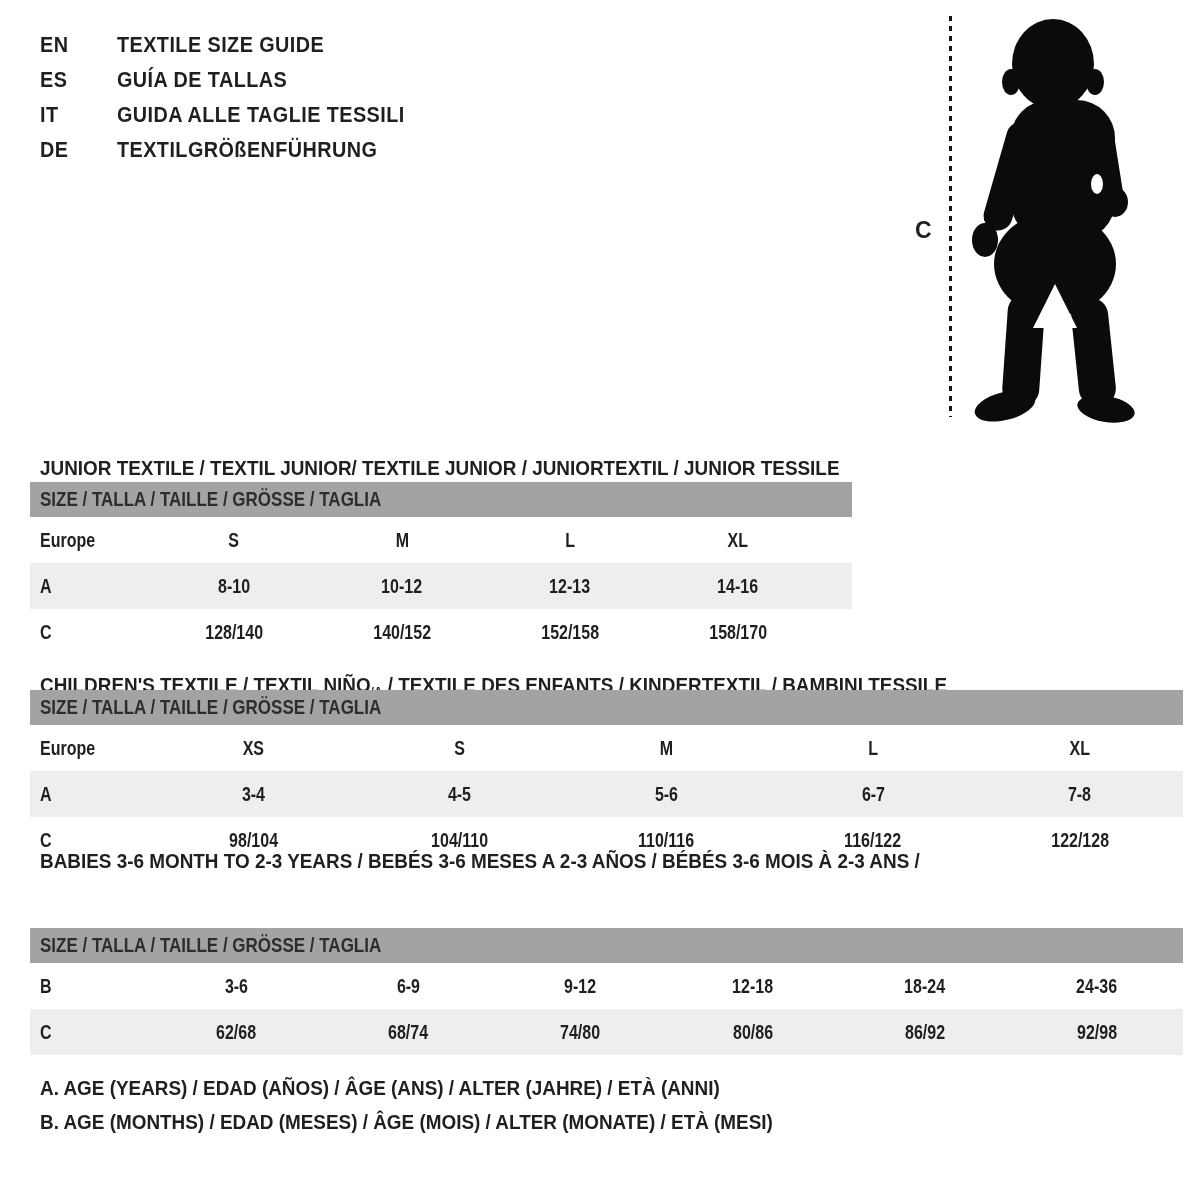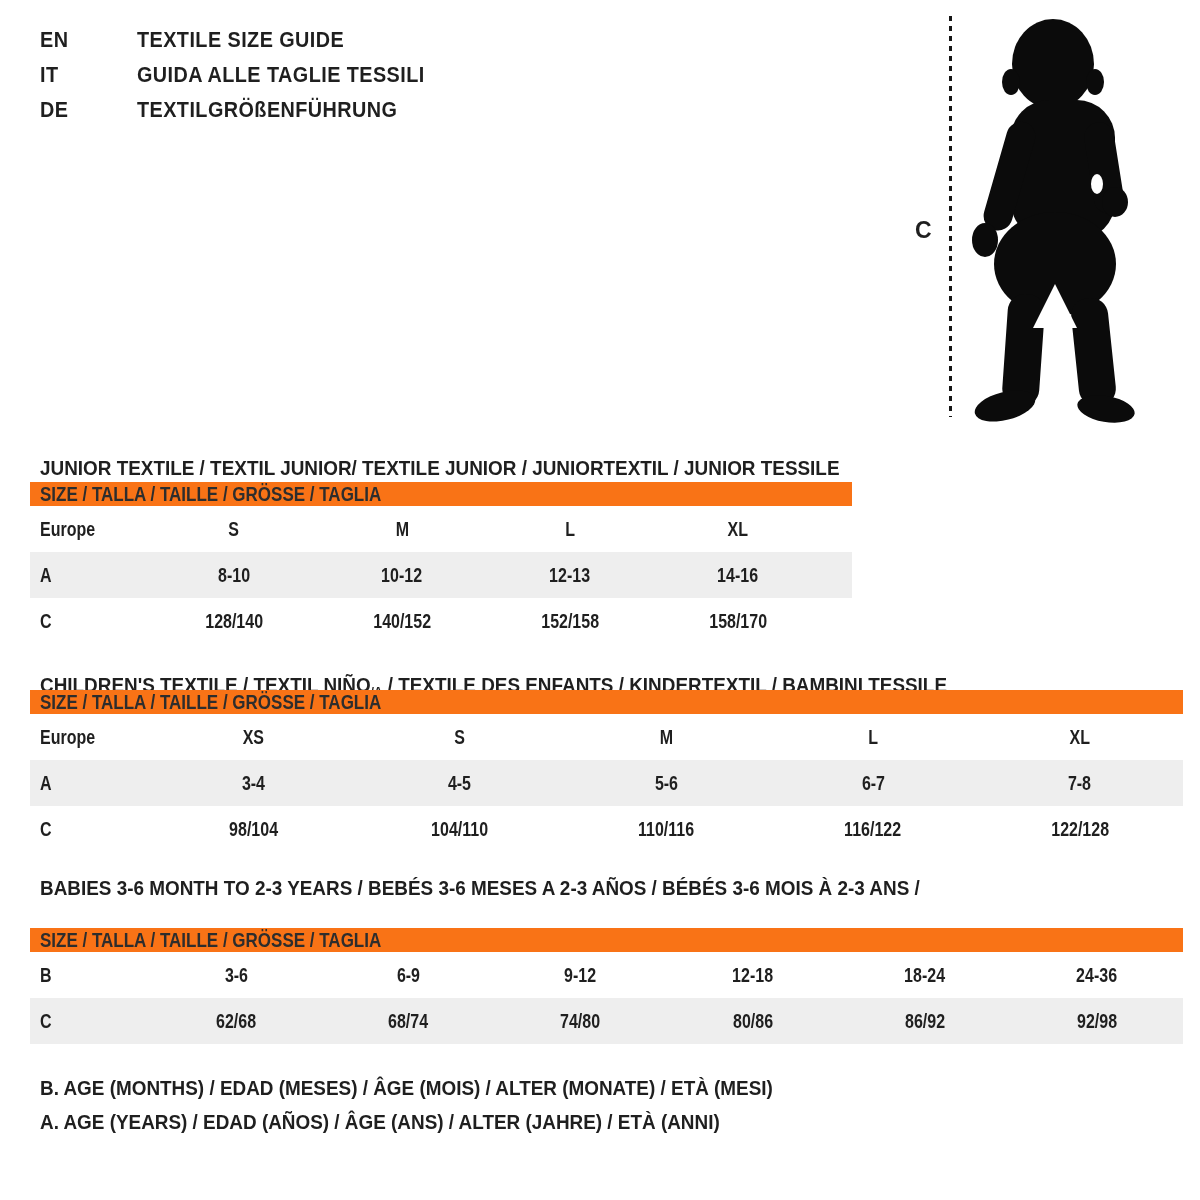--- a/index.html
+++ b/index.html
@@ -13,46 +13,46 @@
   }
   
   .ct { display:inline-block; white-space:nowrap; }
   .ol { transform-origin: 0 50%; }
   .sx80 { transform: scaleX(0.80); }
   .sx85 { transform: scaleX(0.85); }
   .sx90 { transform: scaleX(0.90); }
 
   
   .langs { position:absolute; left:40px; top:27px; font-size:22px; font-weight:700; letter-spacing:0.5px; }
-  .lang-row { display:flex; height:35px; align-items:flex-start;gap:20px; }
+  .lang-row { display:flex; height:35px; align-items:center; }
   .lang-code { width:77px; flex:0 0 77px; }
 
   
   .dash-line {
     position:absolute; left:949px; top:16px; width:3px; height:401px;
     background: repeating-linear-gradient(to bottom, #161616 0px, #161616 5px, transparent 5px, transparent 10px);
   }
   .c-label { position:absolute; left:915px; top:217px; font-size:23px; font-weight:700; }
   .baby { position:absolute; left:965px; top:16px; width:175px; height:410px; }
 
   
   .sec-title { position:absolute; left:40px; font-size:21px; font-weight:700; line-height:24px; }
   .title-1 { top:456px; }
   .title-2 { top:673px; }
-  .title-3a { top:876px; }
+  .title-3a { top:849px; }
   .title-3b { top:885px; }
   .sub { font-size:13px; position:relative; top:4px; }
 
   
   .tbl { position:absolute; left:30px; }
   .t1 { top:482px; width:822px; }
   .t2 { top:690px; width:1153px; }
   .t3 { top:928px; width:1153px; }
   .tbl-band {
-    height:24px; background:#f97316;
+    height:35px; background:#a3a3a3;
     display:flex; align-items:center;
     padding-left:10px; box-sizing:border-box;
     font-size:20px; font-weight:700; color:#2d2d2d;
   }
   .trow { display:flex; height:46px; align-items:center; font-size:20px; font-weight:700; }
   .trow.shade { background:#eeeeee; }
   .t1 .trow { padding-right:30px; }
   .lbl { width:120px; flex:0 0 120px; padding-left:10px; box-sizing:border-box; }
   .cell { flex:1; text-align:center; }
 
@@ -62,20 +62,24 @@
 </style>
 </head>
 <body>
 
 <div class="page">
 
   <div class="langs">
     <div class="lang-row">
       <span class="lang-code"><span class="ct ol sx90">EN</span></span>
       <span><span class="ct ol sx90">TEXTILE SIZE GUIDE</span></span>
+    </div>
+    <div class="lang-row">
+      <span class="lang-code"><span class="ct ol sx90">ES</span></span>
+      <span><span class="ct ol sx90">GUÍA DE TALLAS</span></span>
     </div>
     <div class="lang-row">
       <span class="lang-code"><span class="ct ol sx90">IT</span></span>
       <span><span class="ct ol sx90">GUIDA ALLE TAGLIE TESSILI</span></span>
     </div>
     <div class="lang-row">
       <span class="lang-code"><span class="ct ol sx90">DE</span></span>
       <span><span class="ct ol sx90">TEXTILGRÖßENFÜHRUNG</span></span>
     </div>
   </div>
@@ -187,20 +191,20 @@
       <span class="cell"><span class="ct sx80">68/74</span></span>
       <span class="cell"><span class="ct sx80">74/80</span></span>
       <span class="cell"><span class="ct sx80">80/86</span></span>
       <span class="cell"><span class="ct sx80">86/92</span></span>
       <span class="cell"><span class="ct sx80">92/98</span></span>
     </div>
   </div>
 
   <div class="legend">
     <div class="legend-line">
+        <span class="ct ol sx90">A. AGE (YEARS) / EDAD (AÑOS) / ÂGE (ANS) / ALTER (JAHRE) / ETÀ (ANNI)</span>
+      </div>
+    <div class="legend-line">
         <span class="ct ol sx90">B. AGE (MONTHS) / EDAD (MESES) / ÂGE (MOIS) / ALTER (MONATE) / ETÀ (MESI)</span>
       </div>
-    <div class="legend-line">
-        <span class="ct ol sx90">A. AGE (YEARS) / EDAD (AÑOS) / ÂGE (ANS) / ALTER (JAHRE) / ETÀ (ANNI)</span>
-      </div>
   </div>
 
 </div>
 
 </body></html>

